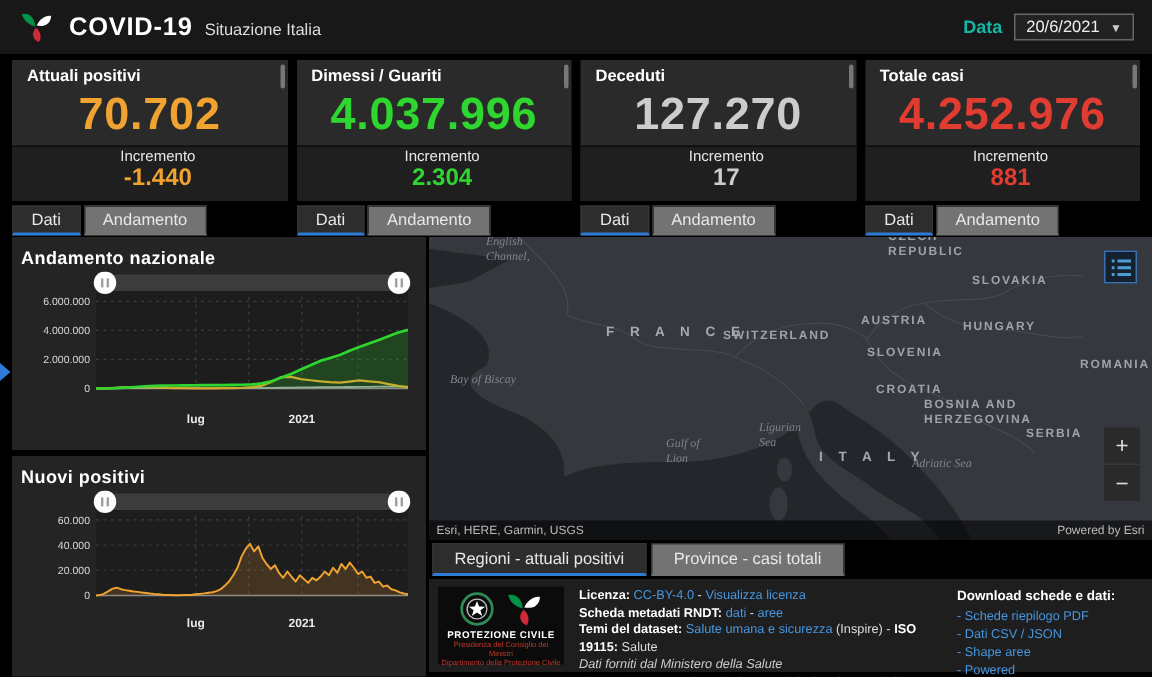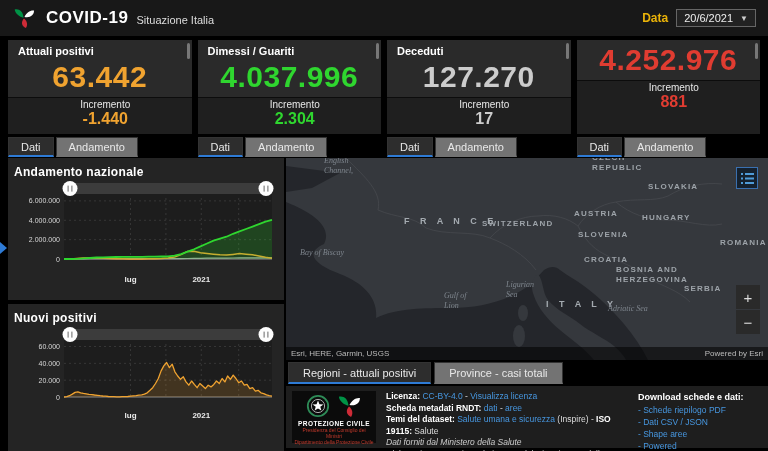--- a/index.html
+++ b/index.html
@@ -7,21 +7,21 @@
     font-family:"Liberation Sans", sans-serif; color:#eee; }
   body { position:relative; }
 
   
   .header { position:absolute; top:0; left:0; width:768px; height:36px;
     background:#181818; display:flex; align-items:center; padding:0 12px; }
   .header .logo { width:24px; height:22px; margin-right:10px; }
   .app-title { font-size:17px; font-weight:700; letter-spacing:.5px; color:#fff; }
   .app-subtitle { font-size:11px; color:#ddd; margin-left:8px; margin-top:4px; }
   .header-right { margin-left:auto; display:flex; align-items:center; gap:8px; }
-  .date-label { font-size:12px; font-weight:700; color:#eab308; }
+  .date-label { font-size:12px; font-weight:700; color:#14b8a6; }
   .date-select { background:#222; border:1px solid #666; color:#eee; font-size:11px;
     padding:2px 7px; display:flex; align-items:center; gap:7px; cursor:pointer; }
   .caret { font-size:8px; color:#ccc; }
 
   
   .cards { position:absolute; top:40px; left:8px; width:752px;
     display:grid; grid-template-columns:repeat(4,1fr); gap:6px; }
   .card-col { display:flex; flex-direction:column; }
   .card { background:#2a2a2a; height:94px; position:relative; display:flex; flex-direction:column; }
   .card-title { font-size:11px; font-weight:700; color:#fff; padding:5px 10px 0 10px; }
@@ -103,21 +103,21 @@
       <span>20/6/2021</span>
       <span class="caret">▼</span>
     </div>
   </div>
 </div>
 
 <div class="cards">
   <div class="card-col">
     <div class="card">
       <div class="card-title">Attuali positivi</div>
-      <div class="card-value val-c" style="color: rgb(240, 163, 48);">63.442</div>
+      <div class="card-value val-c" style="color: rgb(240, 163, 48);">70.702</div>
       <div class="card-inc">
         <div class="inc-label">Incremento</div>
         <div class="inc-value val-c" style="color: rgb(240, 163, 48);">-1.440</div>
       </div>
       <div class="card-scroll"></div>
     </div>
     <div class="tab-row">
       <div class="tab active">Dati</div>
       <div class="tab">Andamento</div>
     </div>
@@ -147,20 +147,21 @@
       </div>
       <div class="card-scroll"></div>
     </div>
     <div class="tab-row">
       <div class="tab active">Dati</div>
       <div class="tab">Andamento</div>
     </div>
   </div>
   <div class="card-col">
     <div class="card">
+      <div class="card-title">Totale casi</div>
       <div class="card-value val-c" style="color: rgb(224, 60, 49);">4.252.976</div>
       <div class="card-inc">
         <div class="inc-label">Incremento</div>
         <div class="inc-value val-c" style="color: rgb(224, 60, 49);">881</div>
       </div>
       <div class="card-scroll"></div>
     </div>
     <div class="tab-row">
       <div class="tab active">Dati</div>
       <div class="tab">Andamento</div>

